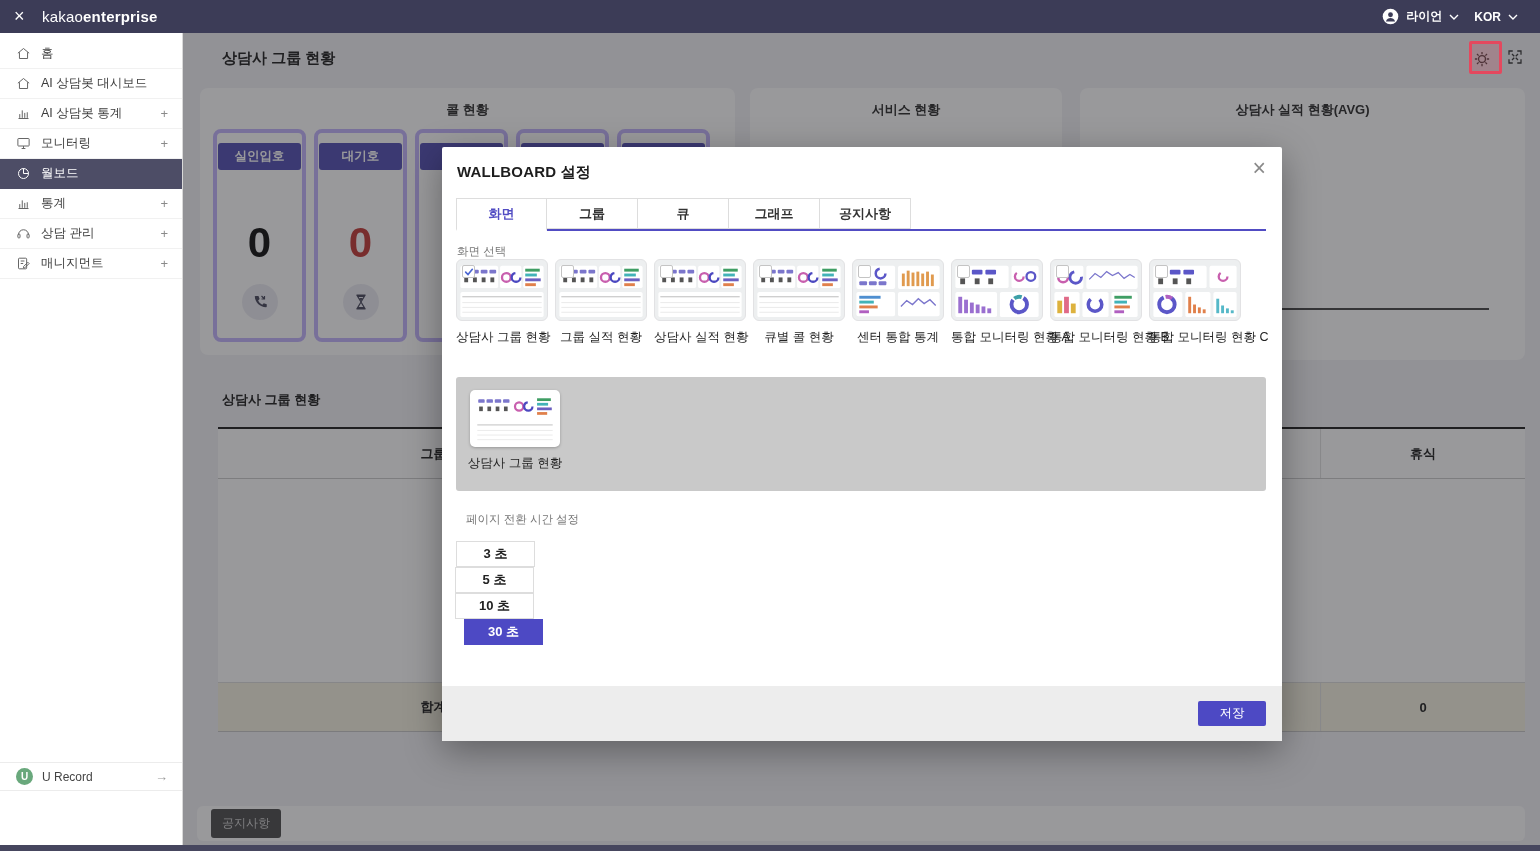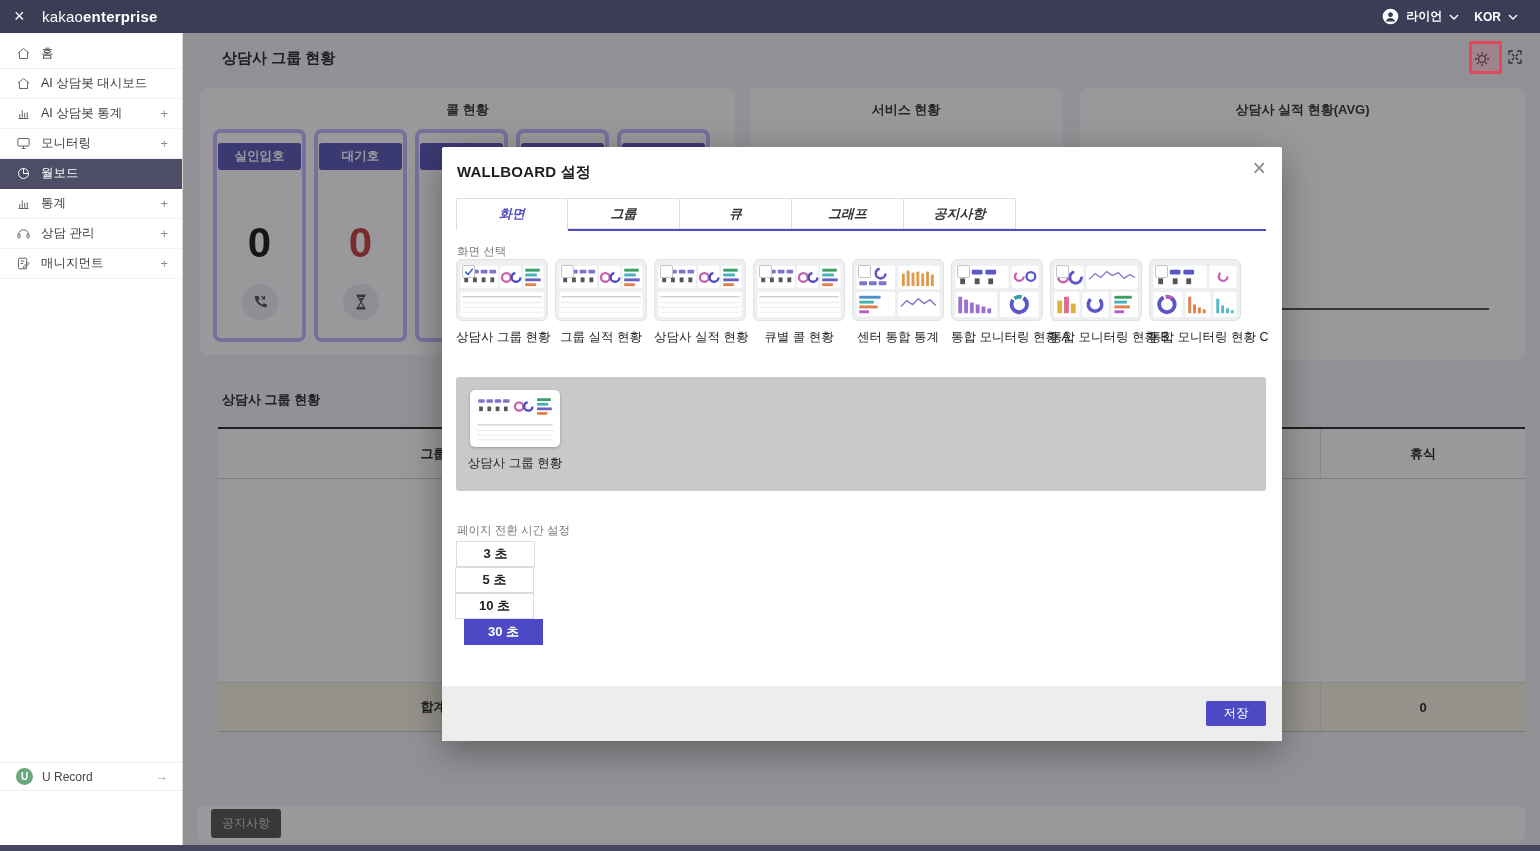--- a/index.html
+++ b/index.html
@@ -76,27 +76,27 @@
   .overlay { position:absolute; inset:0; background:rgba(28,28,34,0.45); z-index:5; }
   .gear-highlight { position:absolute; right:38px; top:41px; width:33px; height:33px;
                     border:3px solid #e4485e; background:rgba(228,72,94,0.18); z-index:25; border-radius:2px; }
 
   
   .modal { position:absolute; left:442px; top:147px; width:840px; height:594px; background:#fff; z-index:20;
            box-shadow:0 10px 36px rgba(0,0,0,.35); border-radius:2px; }
   .m-title { position:absolute; left:15px; top:16px; font-size:15px; font-weight:bold; color:#1d1d1d; letter-spacing:.2px; }
   .m-close { position:absolute; right:16px; top:10px; font-size:23px; color:#8a8a8a; cursor:pointer; line-height:1; }
   .tabs { position:absolute; left:14px; right:16px; top:51px; display:flex; border-bottom:2px solid #514cc3; }
-  .tab { width:112px; height:31px; border:1px solid #ddd; border-left:none; background:#fff; font-size:13px;
-         font-weight:bold; color:#333; display:flex; align-items:center; justify-content:center; cursor:pointer;font-style:italic; }
+  .tab { width:91px; height:31px; border:1px solid #ddd; border-left:none; background:#fff; font-size:13px;
+         font-weight:bold; color:#333; display:flex; align-items:center; justify-content:center; cursor:pointer; }
   .tab:first-child { border-left:1px solid #ddd; }
   .tab.active { color:#514cc3; border-bottom:2px solid #fff; margin-bottom:-2px; height:33px; }
   .sel-label { position:absolute; left:15px; font-size:11.5px; color:#777; }
   .lbl-screens { top:97px; }
-  .lbl-interval { top:376px; }
+  .lbl-interval { top:365px;margin-left:9px; }
 
   .thumbs { position:absolute; left:14px; top:112px; display:flex; gap:7px; }
   .thumb { width:92px; cursor:pointer; }
   .thumb-img { position:relative; width:92px; height:62px; border-radius:6px; background:#edeff0;
                border:1px solid #e2e2e4; overflow:hidden; }
   .thumb-img svg { position:absolute; inset:0; width:100%; height:100%; }
   .cbx { position:absolute; left:5px; top:5px; width:13px; height:13px; background:#fff; border:1px solid #c4c4c4;
          border-radius:2px; display:flex; align-items:center; justify-content:center; }
   .cbx svg { position:static; width:10px; height:10px; }
   .thumb-label { margin-top:8px; text-align:center; font-size:12.5px; color:#222; white-space:nowrap; }
@@ -107,21 +107,21 @@
   .sel-thumb svg { width:100%; height:100%; }
   .sel-thumb-label { position:absolute; left:0px; top:78px; width:118px; text-align:center; font-size:12.5px; color:#222; }
 
   .intervals { position:absolute; left:14px; top:394px; display:flex;flex-direction:column; }
   .int-btn { width:79px; height:26px; background:#fff; border:1px solid #ddd; margin-left:-1px; font-size:13px;
              font-weight:bold; color:#222; cursor:pointer; }
   .int-btn:first-child { margin-left:0; }
   .int-btn.active { background:#4d49c4; border-color:#4d49c4; color:#fff;margin-left:8px; }
 
   .m-footer { position:absolute; left:0; right:0; bottom:0; height:55px; background:#ededed; }
-  .save-btn { position:absolute; right:16px; top:15px; width:60px; height:25px; background:#4d49c4; color:#fff;
+  .save-btn { position:absolute; right:16px; top:15px; width:68px; height:25px; background:#4d49c4; color:#fff;
               border:none; border-radius:2px; font-size:12.5px; cursor:pointer; }
 
   .bottom-strip { position:absolute; left:0; bottom:0; width:1540px; height:6px; background:#46465e; z-index:35; }
 </style>
 </head>
 <body>
 
 <svg width="0" height="0" style="position:absolute">
   <defs>
     <symbol id="thumb-a" viewBox="0 0 92 62">

